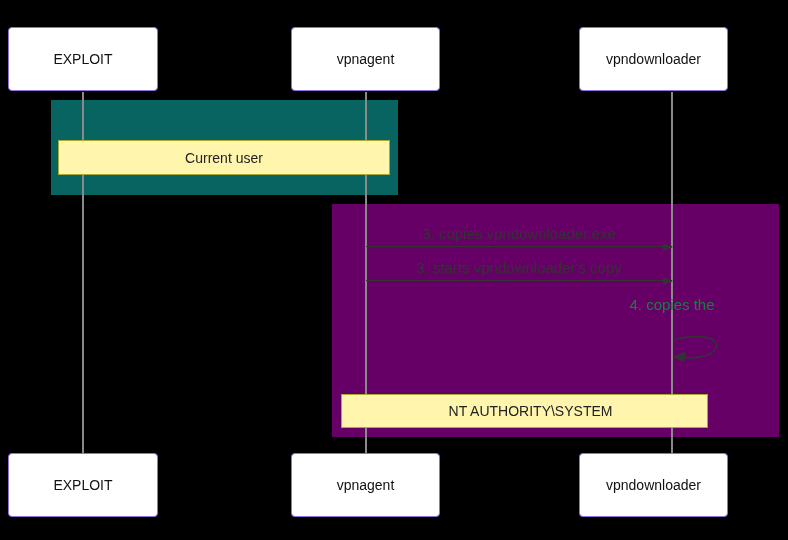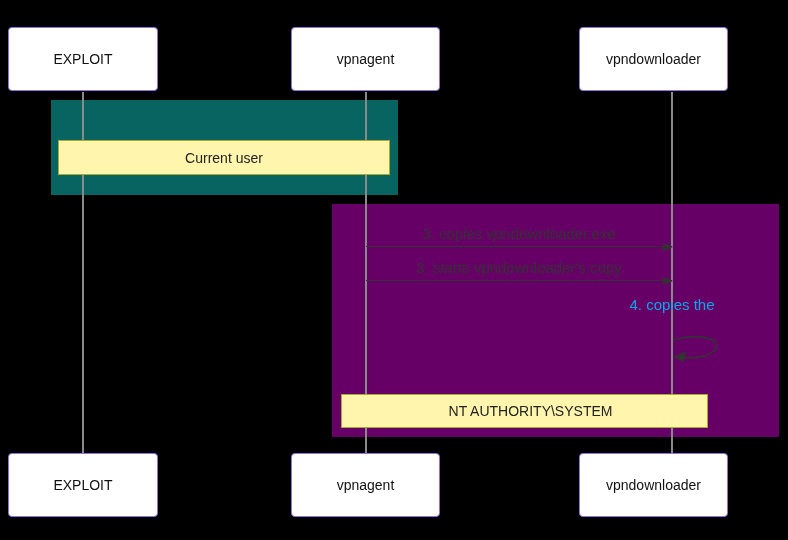--- a/index.html
+++ b/index.html
@@ -79,21 +79,21 @@
     border-color: transparent transparent transparent #333333;
   }
   .msg-1 { left: 83px;  top: 119px; width: 283px; }
   .msg-2 { left: 366px; top: 223px; width: 306px; }
   .msg-3 { left: 366px; top: 257px; width: 306px; text-decoration: underline; }
 
   
   .msg-self-text {
     position: absolute;
     left: 592px; top: 296px; width: 160px;
-    color: #0ea5e9;
+    color: #15803d;
     font-size: 15px;
     line-height: 17px;
     text-align: center;
   }
   .msg-self-loop {
     position: absolute;
     left: 670px; top: 333px;
     width: 54px; height: 30px;
   }
 

